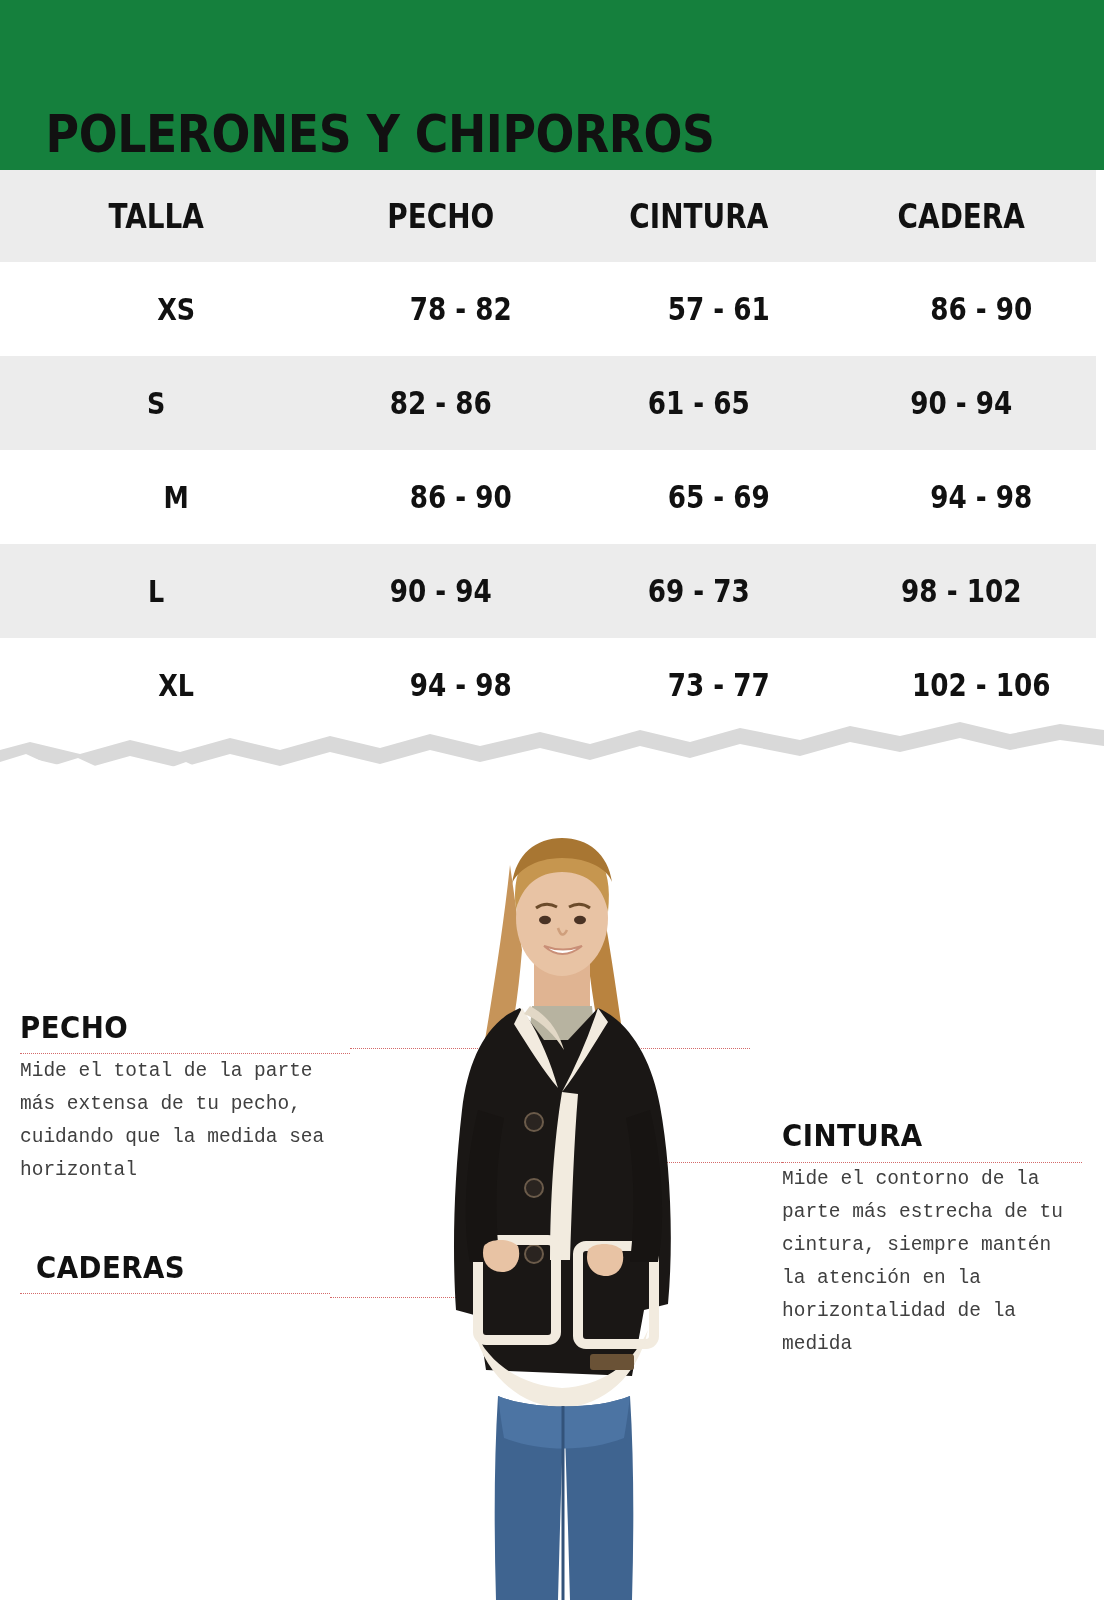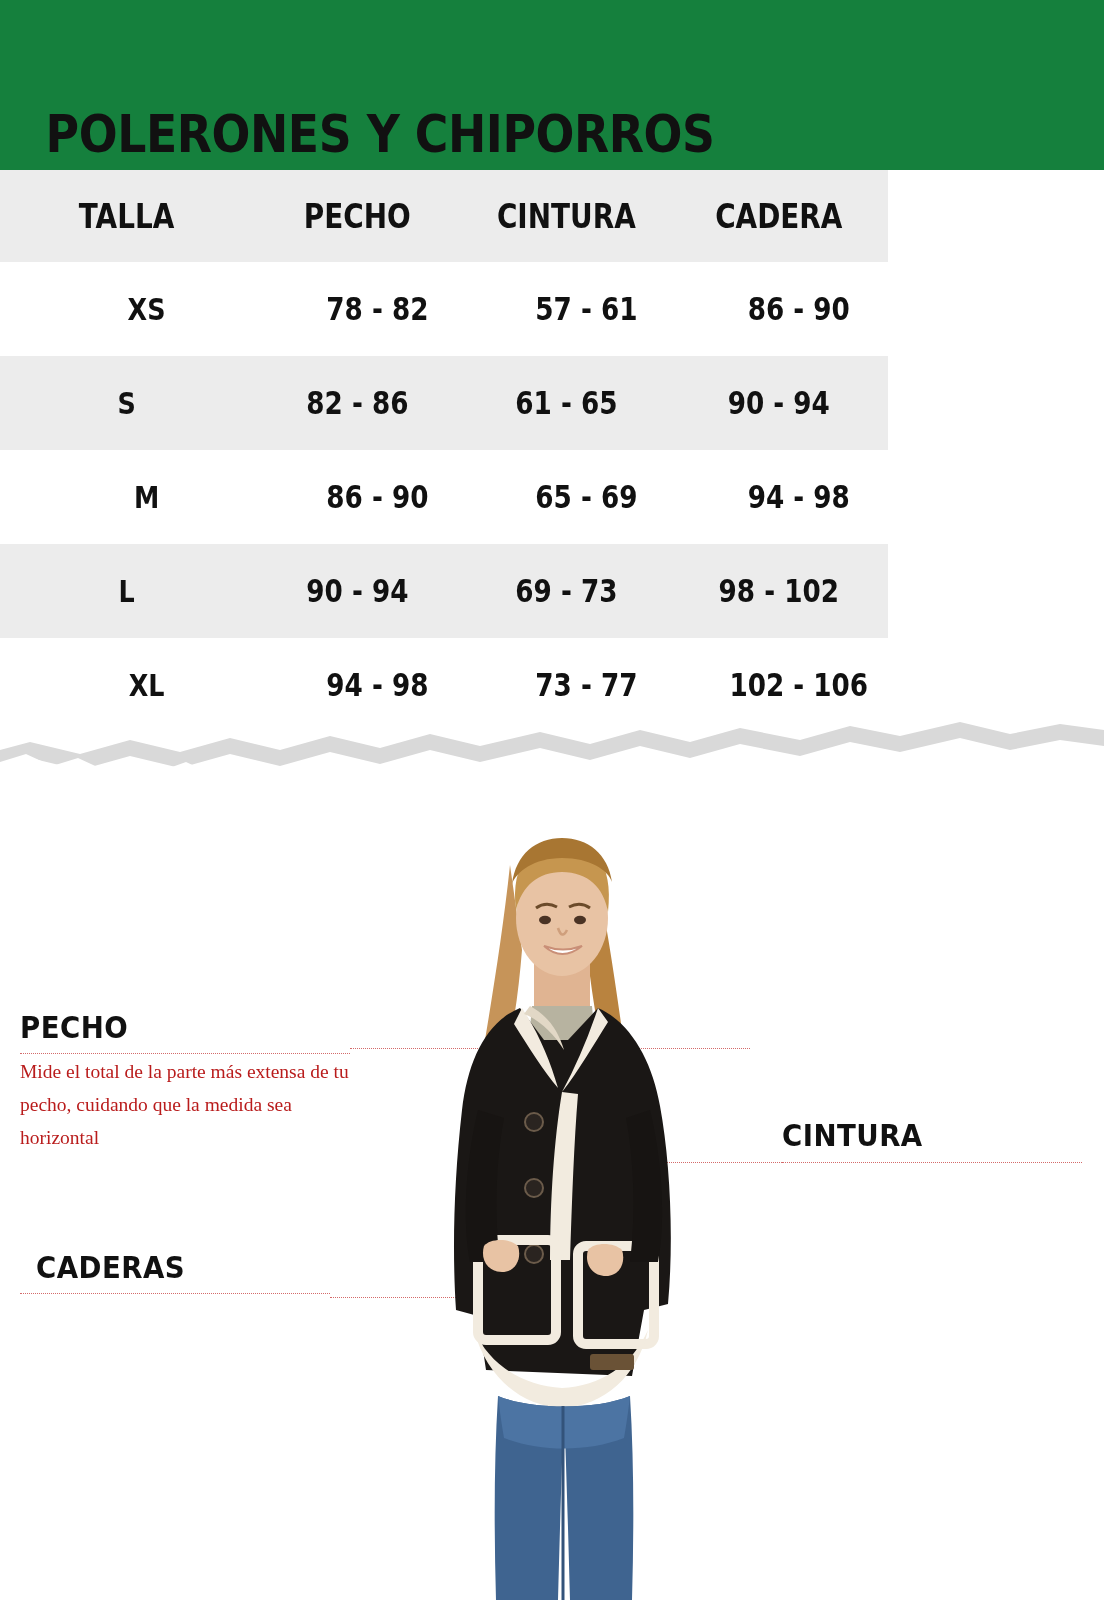--- a/index.html
+++ b/index.html
@@ -19,21 +19,21 @@
 
   
   .table-section {
     position: relative;
     width: 1104px;
     height: 728px;
     background: #ffffff;
     padding-top: 0;
   }
   .band {
-    width: 888px;
+    width: 1096px;
     display: flex;
     align-items: center;
   }
   .band-grey { background: #ececec; }
   .band-white { background: #ffffff; margin-left: 20px; }
 
   .title-band {
     height: 170px;
     background: #15803d;
     display: flex;
@@ -115,24 +115,24 @@
     font-weight: bold;
     font-size: 30px;
     color: #111111;
     letter-spacing: 0.5px;
     transform: scaleX(0.92);
     transform-origin: left center;
     margin-bottom: 10px;
     white-space: nowrap;
   }
   .callout p {
-    font-family: Liberation Serif, serif;
+    font-family: Liberation Mono, monospace;
     font-size: 19.5px;
     line-height: 33px;
-    color: #b91c1c;
+    color: #404040;
   }
 
   .dotted-line {
     position: absolute;
     height: 0;
     border-top: 1.5px dotted #d46a6a;
   }
 
   #callout-pecho   { left: 20px; top: 210px; width: 330px; }
   #callout-caderas { left: 36px; top: 450px; width: 300px; }
@@ -286,16 +286,17 @@
       <h3>PECHO</h3>
       <p>Mide el total de la parte más extensa de tu pecho, cuidando que la medida sea horizontal</p>
     </div>
 
     <div class="callout" id="callout-caderas">
       <h3>CADERAS</h3>
     </div>
 
     <div class="callout" id="callout-cintura">
       <h3>CINTURA</h3>
+      <p>Mide el contorno de la parte más estrecha de tu cintura, siempre mantén la atención en  la horizontalidad de la medida</p>
     </div>
 
   </div>
 </div>
 
 </body></html>

